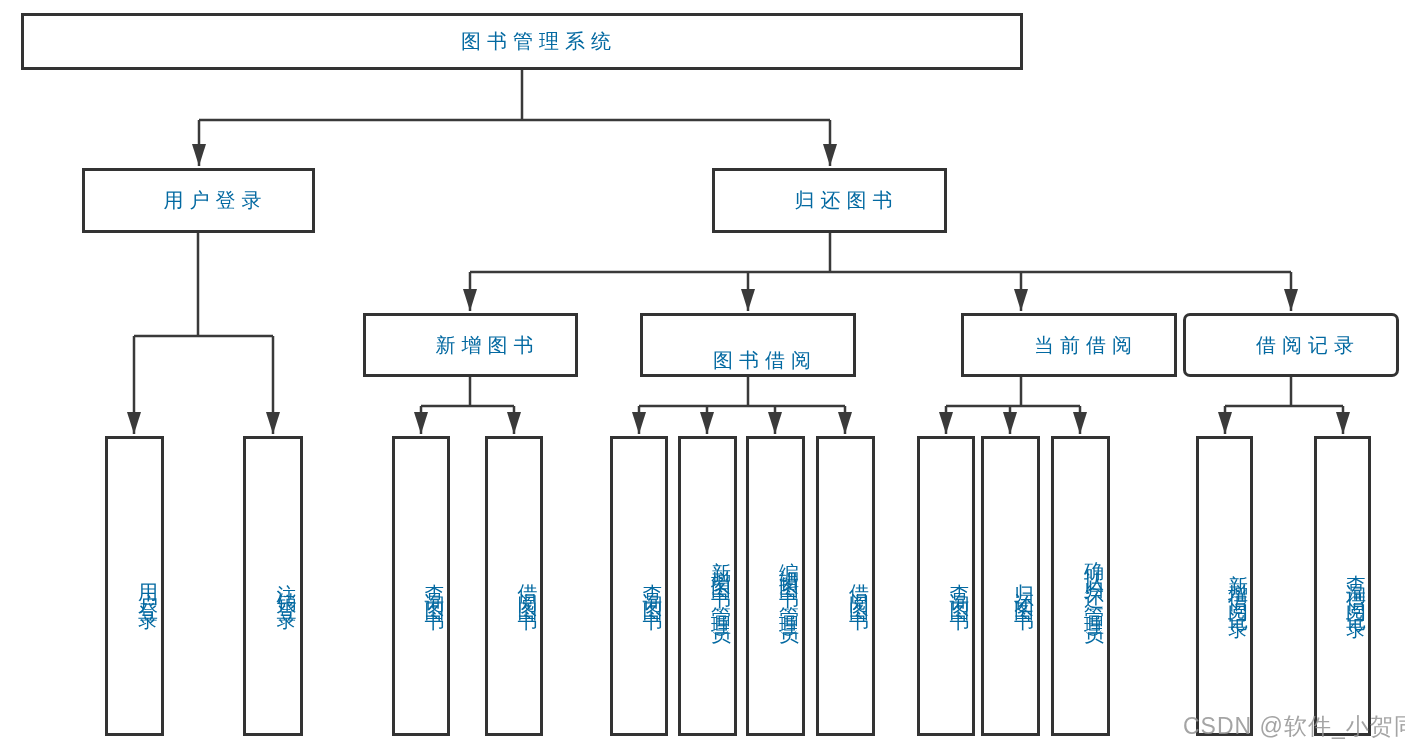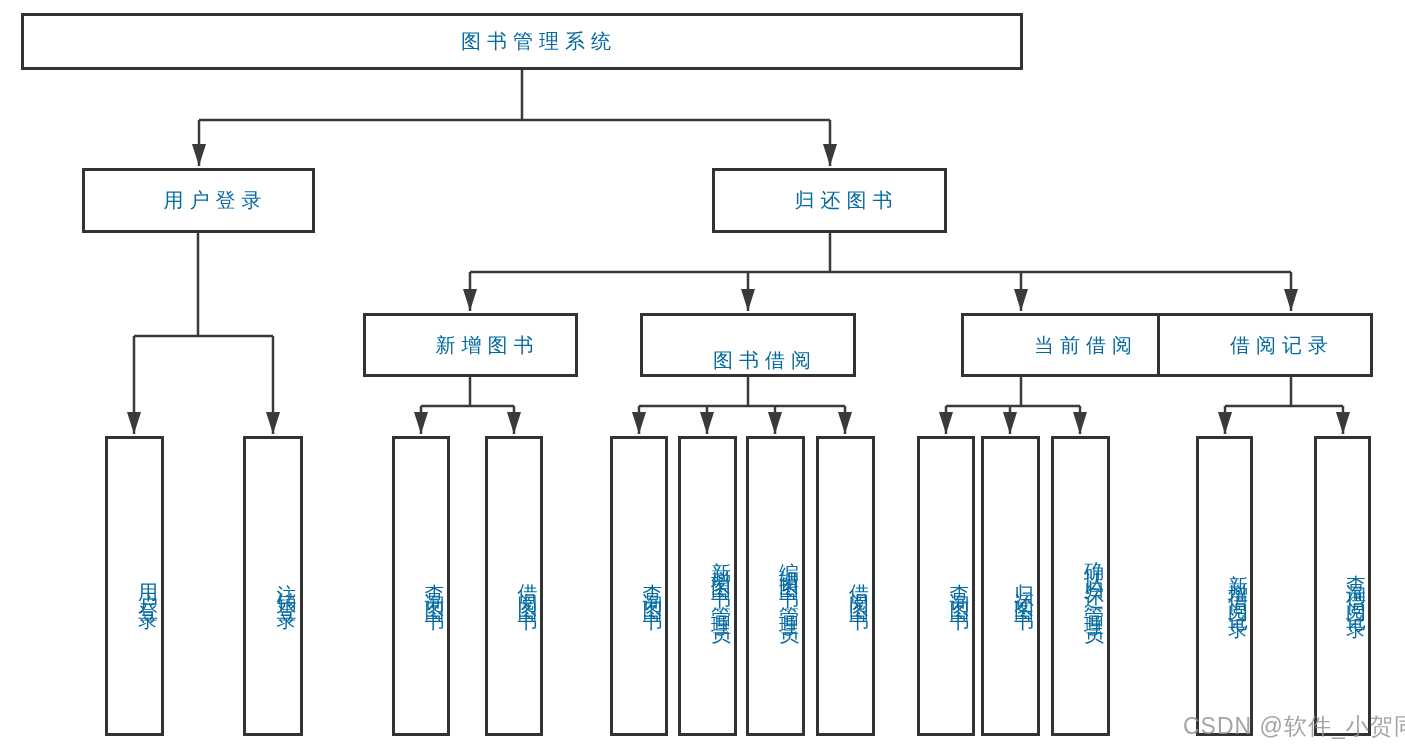--- a/index.html
+++ b/index.html
@@ -47,21 +47,21 @@
     letter-spacing: 9px;
     line-height: 1;
   }
   
   .b-root   { left: 21px;   top: 13px;  width: 1002px; height: 57px; }
   .b-l2a    { left: 82px;   top: 168px; width: 233px;  height: 65px; }
   .b-l2b    { left: 712px;  top: 168px; width: 235px;  height: 65px; }
   .b-l3a    { left: 363px;  top: 313px; width: 215px;  height: 64px; }
   .b-l3b    { left: 640px;  top: 313px; width: 216px;  height: 64px; align-items: flex-end; }
   .b-l3c    { left: 913px;  top: 313px; width: 216px;  height: 64px; margin-left: 48px; }
-  .b-l3d    { left: 1157px; top: 313px; width: 216px;  height: 64px; }
+  .b-l3d    { left: 1183px; top: 313px; width: 216px;  height: 64px; border-radius: 7px; }
   .b-leaf   { top: 436px; height: 300px; }
   .b-lf1  { left: 105px;  width: 59px; }
   .b-lf2  { left: 243px;  width: 60px; }
   .b-lf3  { left: 392px;  width: 58px; }
   .b-lf4  { left: 485px;  width: 58px; }
   .b-lf5  { left: 610px;  width: 58px; }
   .b-lf6  { left: 678px;  width: 59px; }
   .b-lf7  { left: 746px;  width: 59px; }
   .b-lf8  { left: 816px;  width: 59px; }
   .b-lf9  { left: 917px;  width: 58px; }

